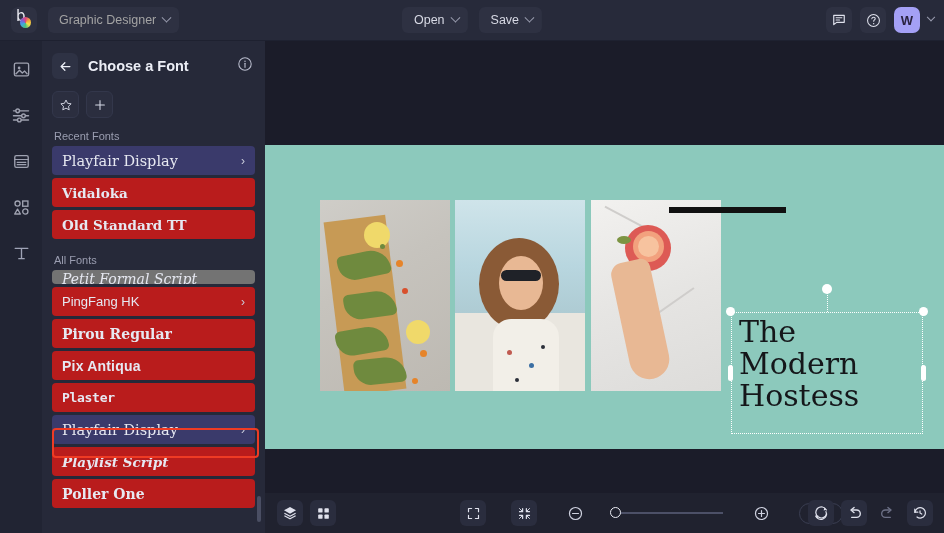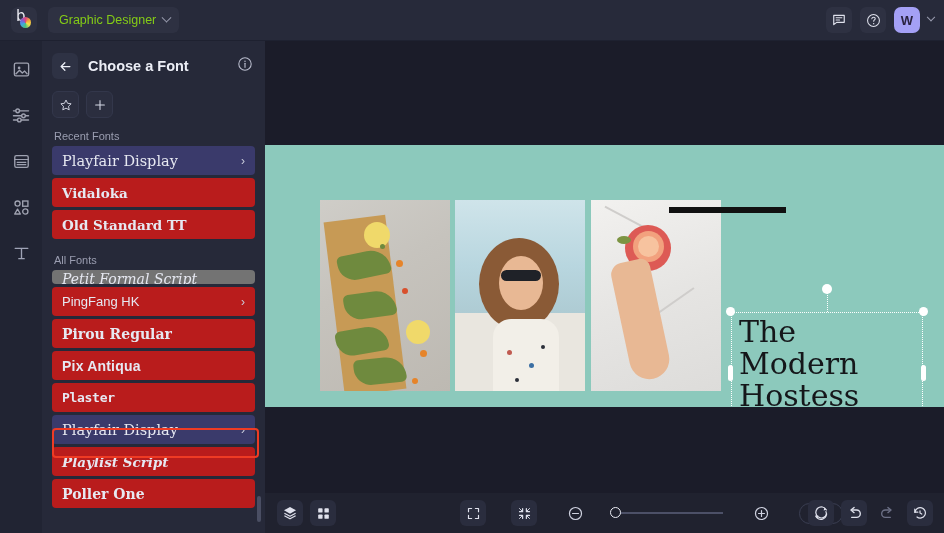--- a/index.html
+++ b/index.html
@@ -27,21 +27,21 @@
     font-family: "DejaVu Sans", sans-serif; font-size: 15px; color: #e8e8ef;
     position: absolute; left: 5px; top: 2px; line-height: 1;
   }
   .logo-wheel {
     position: absolute; left: 9px; top: 10px; width: 11px; height: 11px; border-radius: 50%;
     background: conic-gradient(#e0457b, #f2a93b, #f3e04a, #4cc47c, #3fa8e0, #7b61d8, #e0457b);
   }
   .doc-chip {
     margin-left: 11px; height: 26px; padding: 0 9px 0 11px; border-radius: 6px;
     background: #2e3142; display: flex; align-items: center; gap: 7px;
-    color: #84cc16; font-size: 12.5px; cursor: pointer;
+    color: #a3a3a3; font-size: 12.5px; cursor: pointer;
   }
   .chev { width: 7px; height: 7px; border-right: 1.4px solid #9a9db0; border-bottom: 1.4px solid #9a9db0;
           transform: rotate(45deg) translate(-2px,-2px); }
   .topcenter { position: absolute; left: 50%; transform: translateX(-50%); display: flex; gap: 11px; }
   .menu-btn {
     height: 26px; padding: 0 9px 0 12px; border-radius: 6px; background: #2e3142;
     display: flex; align-items: center; gap: 7px; color: #d7d9e4; font-size: 12.5px; cursor: pointer;
   }
   .topright { position: absolute; right: 10px; display: flex; align-items: center; gap: 8px; }
   .icon-btn {
@@ -107,21 +107,21 @@
               overflow: hidden; display: flex; align-items: flex-end; padding: 0 10px; }
   .clip-row span { font-family: "DejaVu Serif", serif; font-style: italic; font-size: 14px;
                    color: #e6e8f1; line-height: 9px; }
   .panel-scroll { position: absolute; right: 4px; top: 455px; width: 4px; height: 26px;
                   border-radius: 2px; background: #4a4e63; cursor: pointer; }
   .annot-box { position: absolute; left: 52px; top: 428px; width: 207px; height: 30px;
                border: 2.5px solid #ef3b24; border-radius: 4px; pointer-events: none; }
 
   
   .canvas-area { position: absolute; left: 265px; top: 41px; width: 679px; height: 492px; background: #1b1c29; }
-  .artboard { position: absolute; left: 0px; top: 104px; width: 679px; height: 262px; background: #8cc9bc; overflow: hidden; }
+  .artboard { position: absolute; left: 0px; top: 104px; width: 679px; height: 304px; background: #8cc9bc; overflow: hidden; }
   .photo { position: absolute; top: 55px; width: 130px; height: 191px; overflow: hidden; }
   .p1 { left: 55px; background: linear-gradient(150deg,#cfcdc8 0%, #c6c3bd 40%, #bdb9b2 100%); }
   .p2 { left: 190px; background: linear-gradient(180deg,#cfe4ea 0%, #b8d6df 35%, #9db9bf 100%); }
   .p3 { left: 326px; background: linear-gradient(160deg,#f2f1ef 0%, #e6e5e3 50%, #dddcda 100%); }
   .toast { position: absolute; border-radius: 6px 24px 6px 20px; background: #6f8a3e; }
   .toast-b { position: absolute; background: #b4813f; }
   .blob { position: absolute; border-radius: 50%; }
   .black-bar { position: absolute; left: 404px; top: 62px; width: 117px; height: 6px; background: #111; }
 
   .sel-box { position: absolute; left: 466px; top: 167px; width: 192px; height: 122px; }
@@ -160,20 +160,30 @@
   <div class="topbar">
     <div class="logo-box">
       <span class="logo-b">b</span>
       <span class="logo-wheel"></span>
     </div>
     <div class="doc-chip">
       <span>Graphic Designer</span>
       <span class="chev"></span>
     </div>
 
+    <div class="topcenter">
+      <div class="menu-btn">
+        <span>Open</span>
+        <span class="chev"></span>
+      </div>
+      <div class="menu-btn">
+        <span>Save</span>
+        <span class="chev"></span>
+      </div>
+    </div>
 
     <div class="topright">
       <div class="icon-btn">
         <svg width="14" height="14" viewBox="0 0 24 24">
           <path d="M3 4h18v12H8l-5 4z" fill="none" stroke="#dfe1ec" stroke-width="2" stroke-linejoin="round"></path>
           <path d="M7 8h10M7 12h6" stroke="#dfe1ec" stroke-width="1.8" stroke-linecap="round"></path>
         </svg>
       </div>
       <div class="icon-btn">
         <svg width="15" height="15" viewBox="0 0 24 24">

